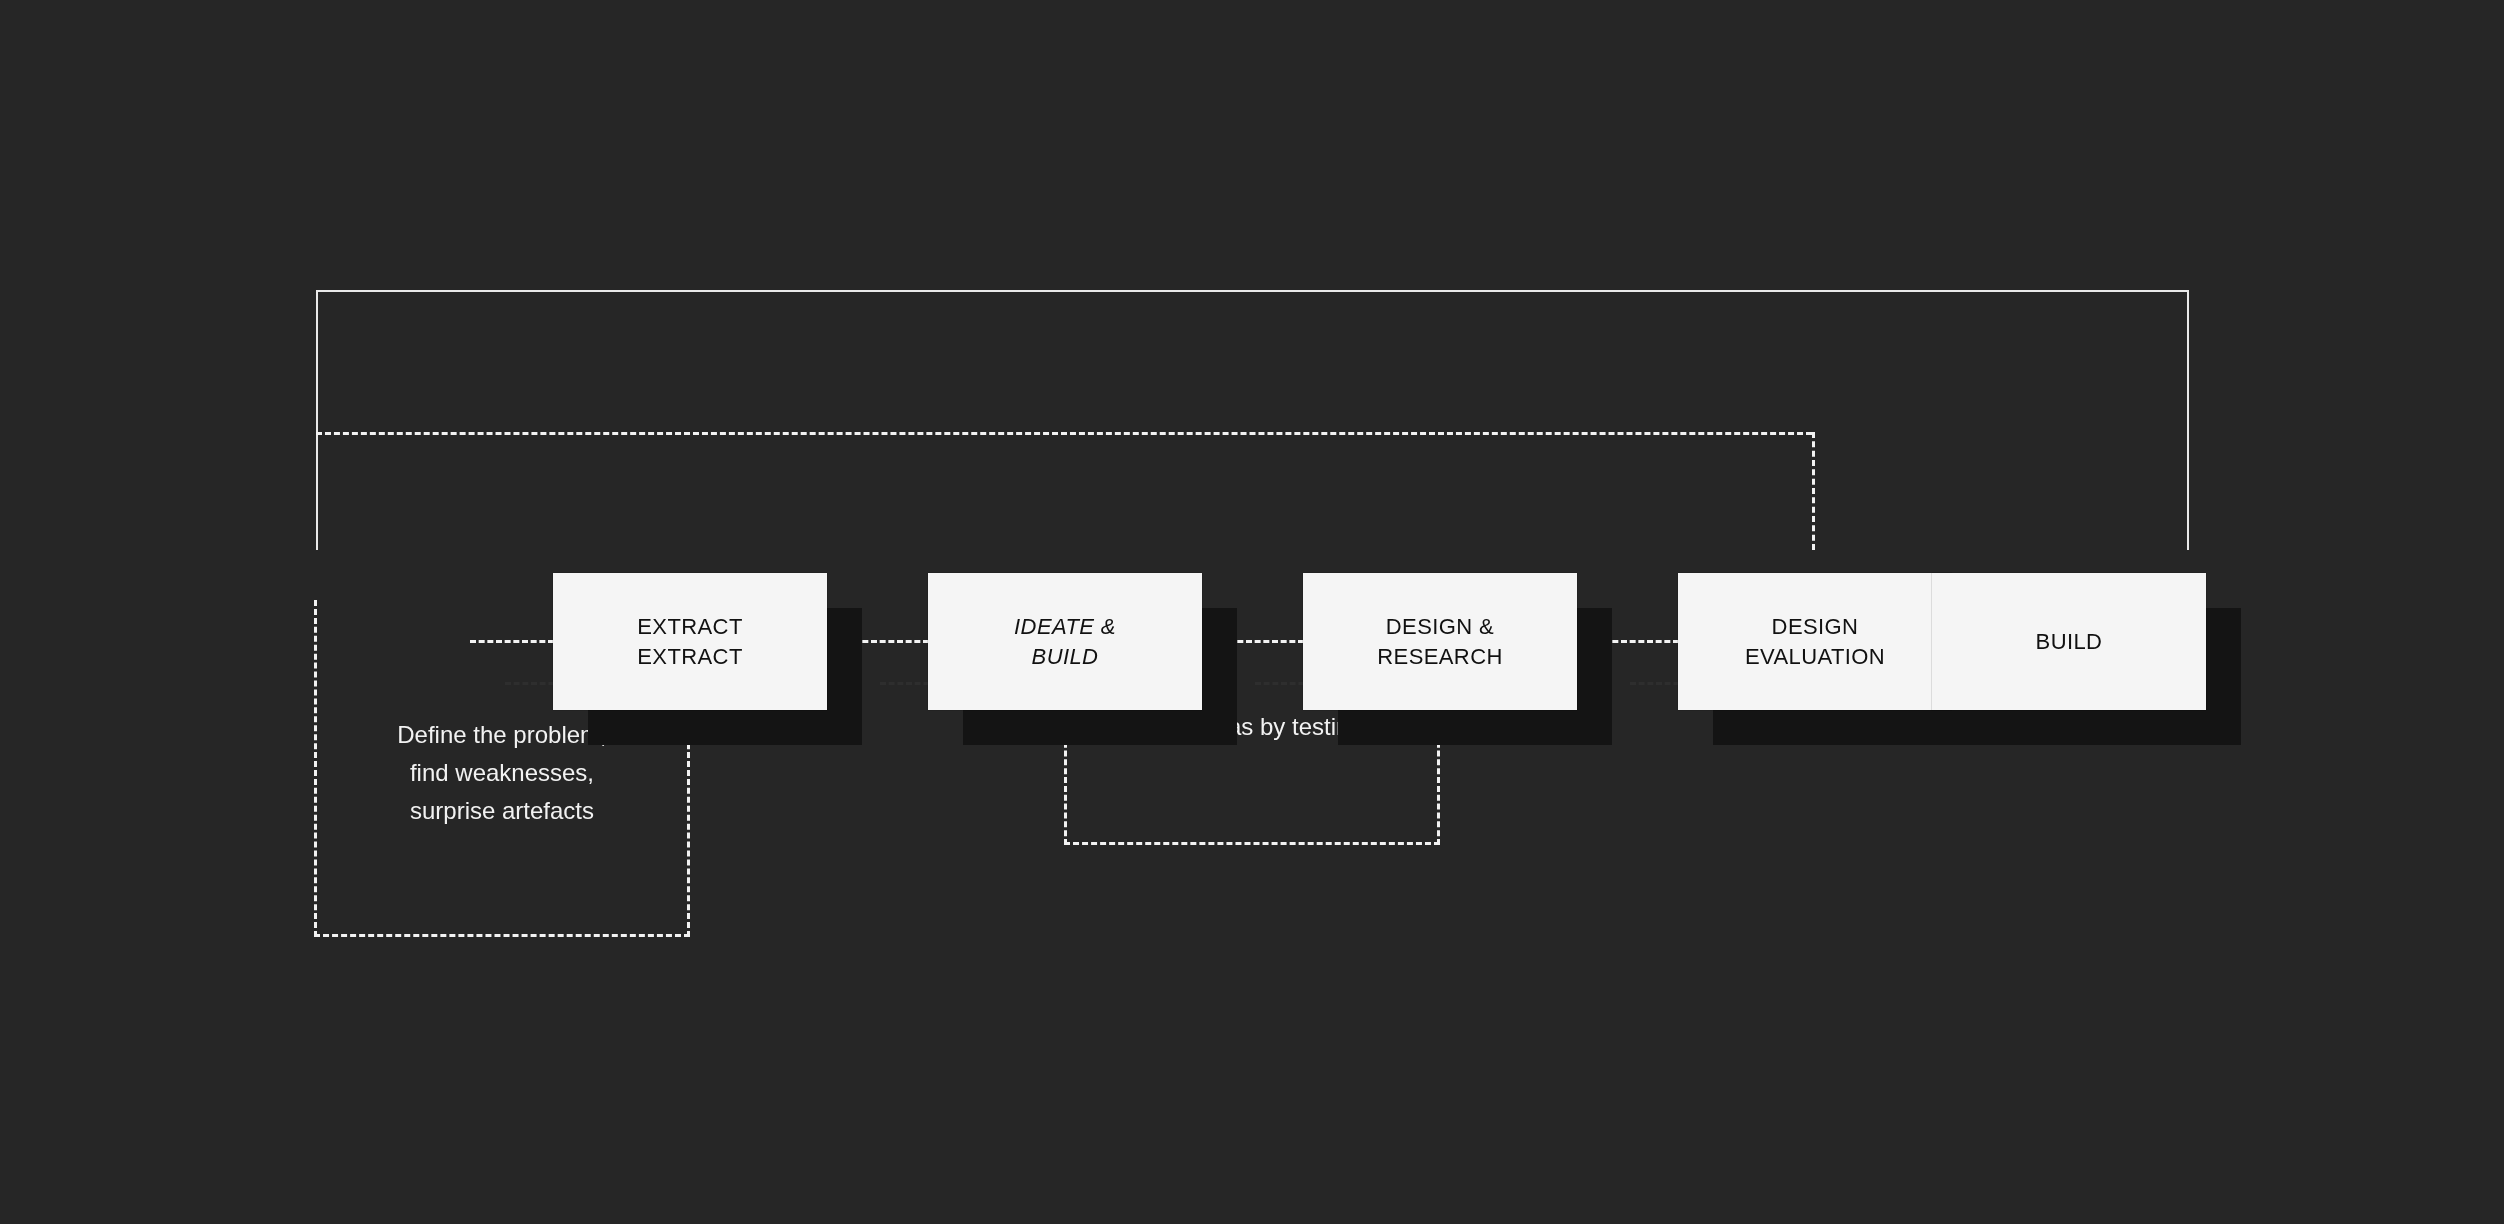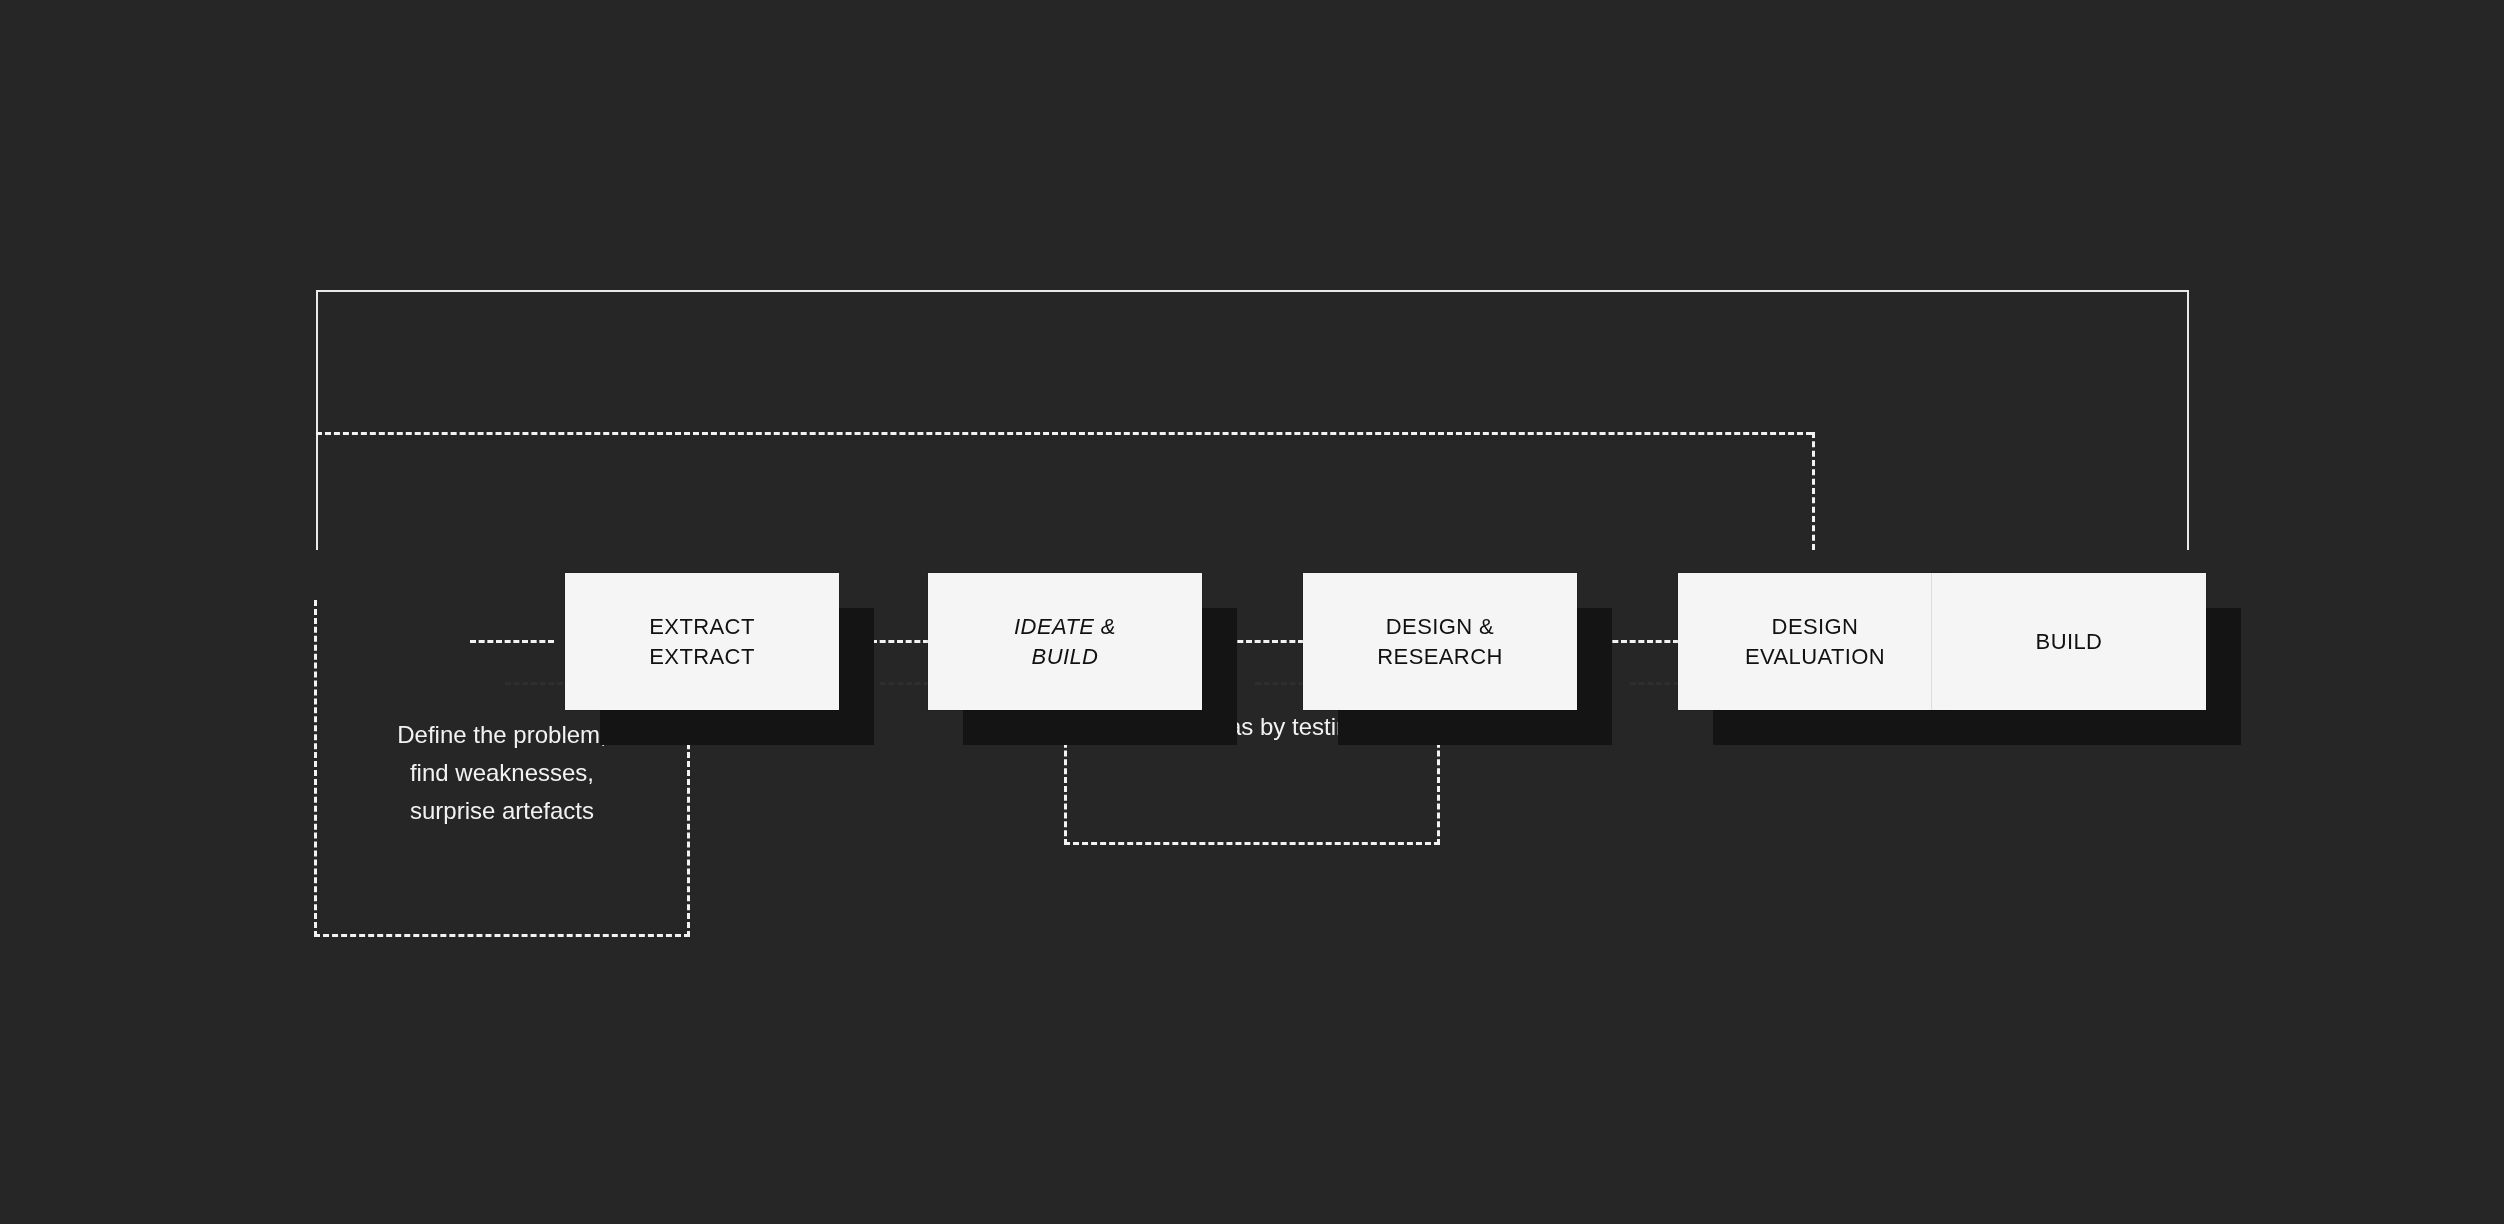--- a/index.html
+++ b/index.html
@@ -129,21 +129,21 @@
     <div class="ctext">Define the problem,
 find weaknesses,
 surprise artefacts</div>
   </div>
 
   <div class="callout" style="left:1064px;top:600px;width:376px;height:245px;">
     <div class="ctext">New ideas by testing</div>
   </div>
 
 
-  <div class="step" style="left:553px;top:573px;margin-left:12px;">
+  <div class="step" style="left:553px;top:573px;">
     <div class="shadow"></div>
     <div class="face">
       <div>
         <span>EXTRACT</span>
         <span>EXTRACT</span>
       </div>
     </div>
   </div>
 
   <div class="step" style="left:928px;top:573px;font-style:italic;">

